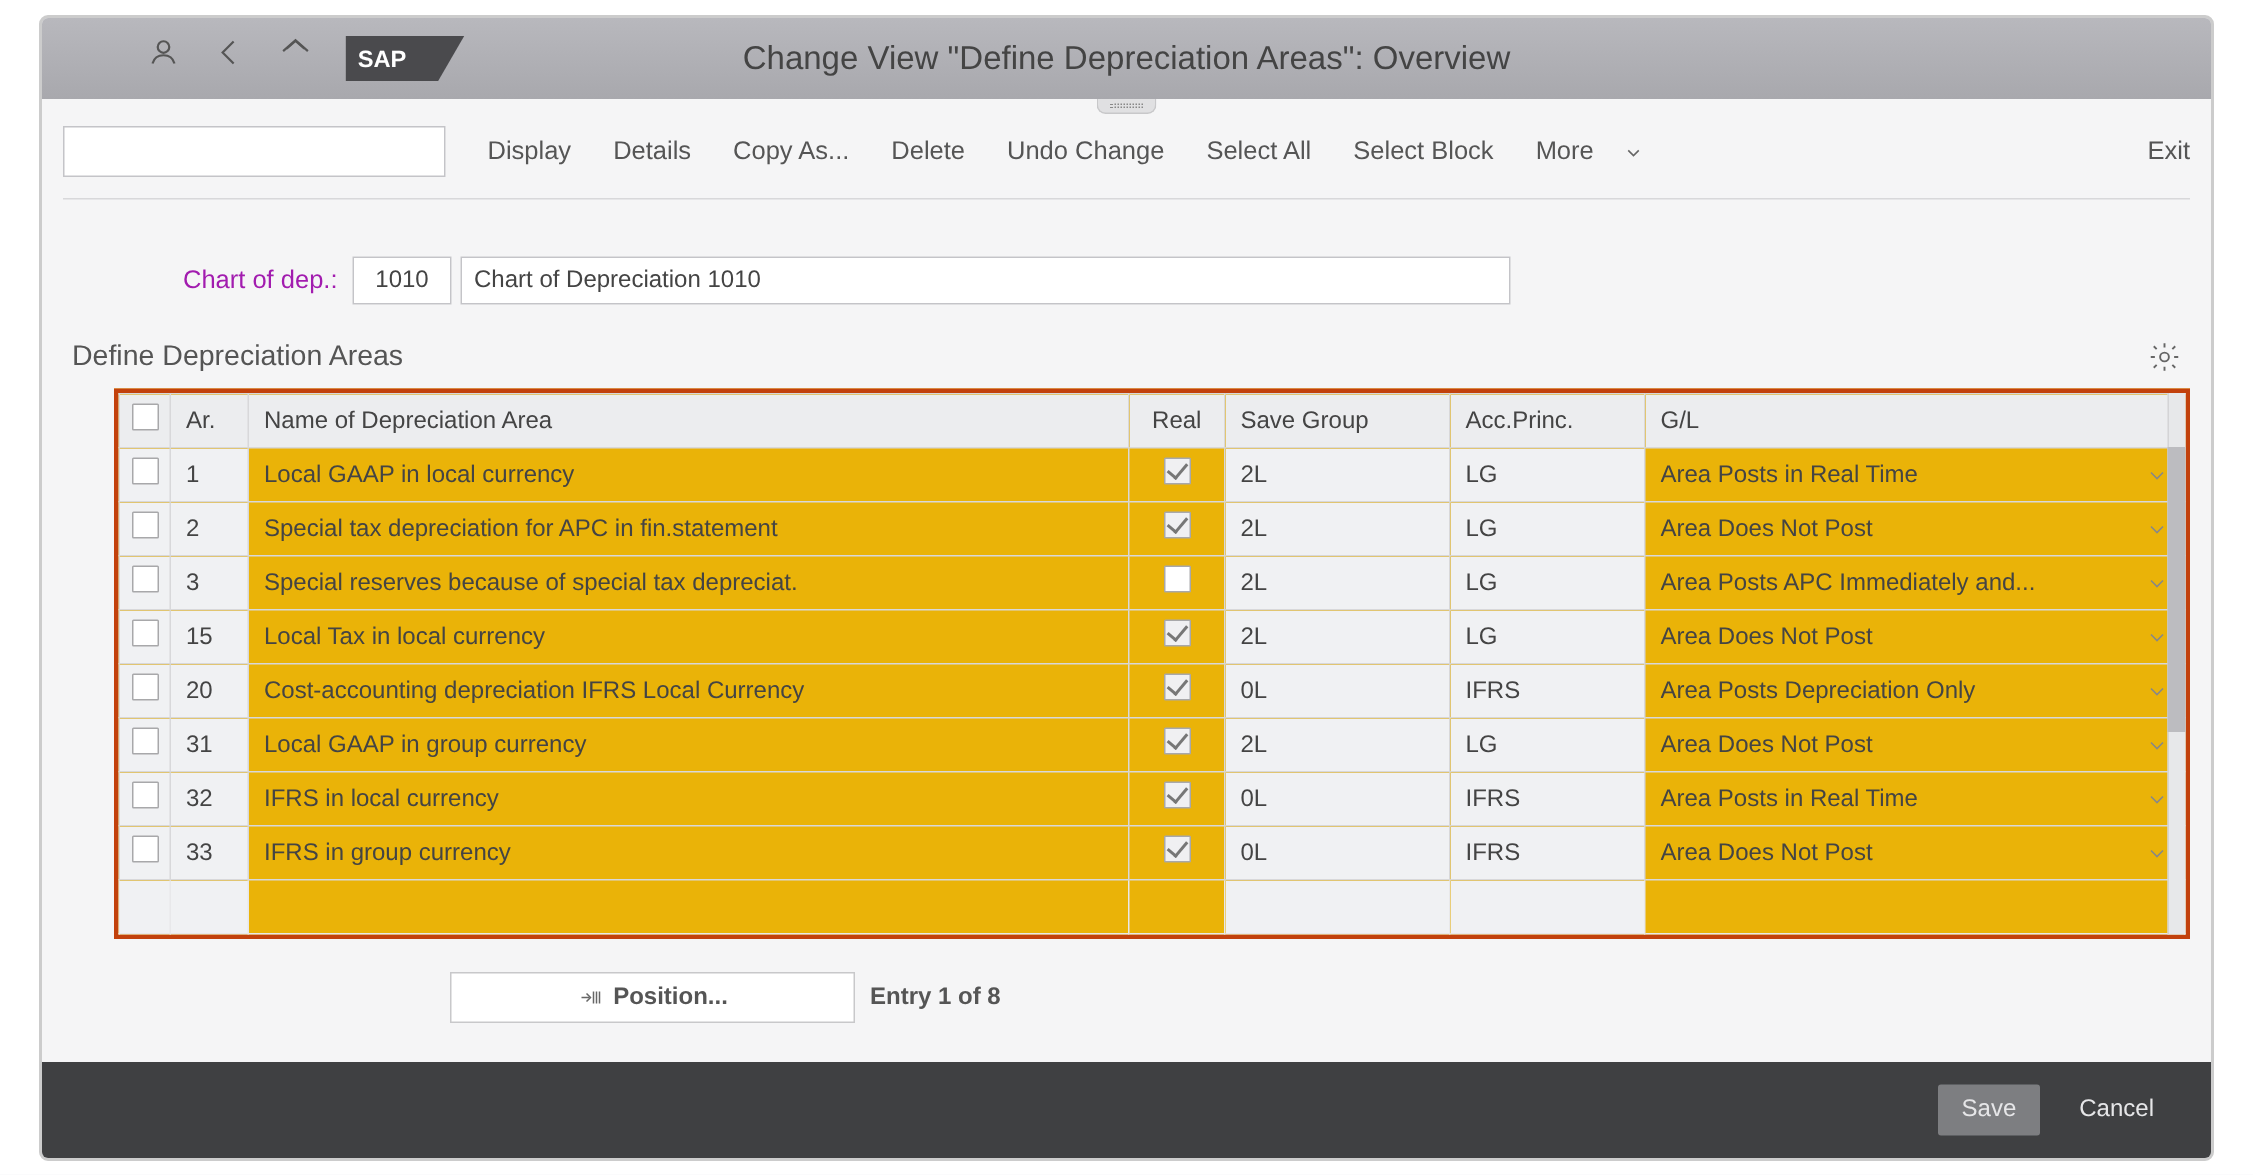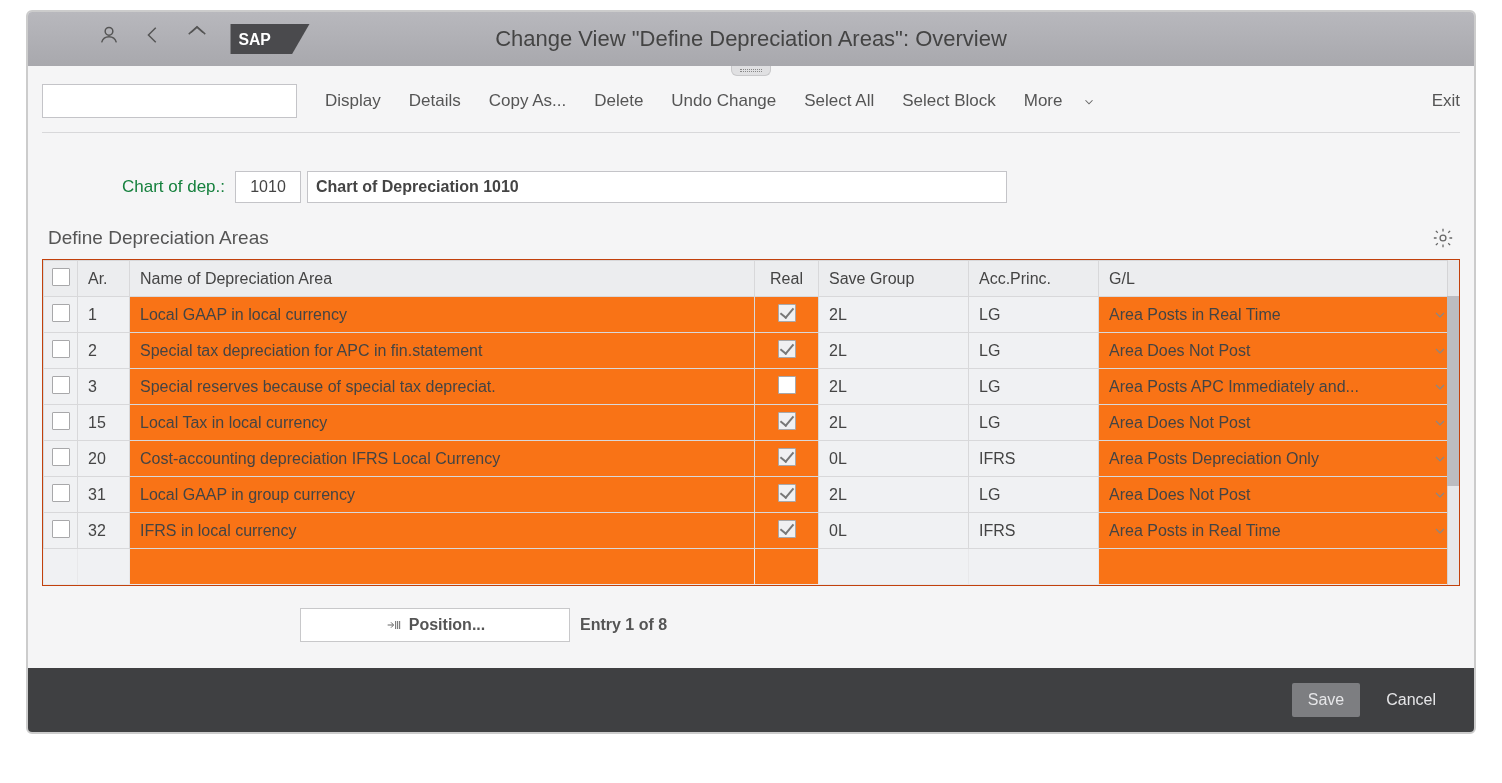--- a/index.html
+++ b/index.html
@@ -22,29 +22,29 @@
   .toolbar { display:flex; align-items:center; gap:28px; color:#555; font-size:17px; border-bottom:1px solid #d8d8da; padding-bottom:14px;}
   .cmd-input { width:255px; height:34px; border:1px solid #c4c4c8; background:#fff;}
   .toolbar .tb-item { cursor:pointer; white-space:nowrap; }
   .toolbar .more { display:flex; align-items:center; gap:20px;}
   .toolbar .spacer { flex:1;}
   .chev { width:14px; height:14px;}
   .chev svg{width:100%;height:100%;stroke:#666;fill:none;stroke-width:1.8;}
   
   .body { padding:22px 14px 0 14px; }
   .chrow { display:flex; align-items:center; gap:6px; padding-left:80px; }
-  .chrow .lbl { font-size:17px; color:#15803d; margin-right:4px;}
+  .chrow .lbl { font-size:17px; color:#a21caf; margin-right:4px;}
   .fld { height:32px; border:1px solid #c4c4c8; background:#fff; padding:0 8px; display:flex; align-items:center; font-size:16px; color:#444;}
   .fld.short{width:66px; justify-content:center;}
-  .fld.long{width:700px;font-weight:bold;}
+  .fld.long{width:700px;}
   .section-title { font-size:19px; color:#555; padding:24px 6px 10px 6px; display:flex; align-items:center;}
   .section-title .gear { margin-left:auto; width:22px;height:22px;}
   .section-title .gear svg{width:100%;height:100%;stroke:#666;fill:none;stroke-width:1.4;}
   
-  .tblwrap { position:relative; border:1px solid #c2410c; background:#f97316;}
+  .tblwrap { position:relative; border:3px solid #c2410c; background:#eab308;margin-left:34px;}
   .tbl { width:100%; border-collapse:collapse; table-layout:fixed;}
   .tbl th, .tbl td { border:1px solid #d8d8da; text-align:left; font-size:16px; color:#444; height:36px; padding:0 10px; white-space:nowrap; overflow:hidden; text-overflow:ellipsis;}
   .tbl th { background:#ecedef; font-weight:normal;}
   .col-sel{width:34px; padding:0 !important; text-align:center !important;}
   .col-ar{width:52px;}
   .col-name{width:auto;}
   .col-real{width:64px; text-align:center !important; padding:0 !important;}
   .col-trgt{width:150px;}
   .col-acc{width:130px;}
   .col-gl{width:360px;}
@@ -273,20 +273,36 @@
                 <td class="bg-alt">IFRS</td>
                 <td>
                   <div class="glcell">
                     <span class="gltext">Area Posts in Real Time</span>
                     <span class="dd"><svg viewBox="0 0 24 24">
                         <polyline points="6 9 12 15 18 9"></polyline>
                       </svg></span>
                   </div>
                 </td>
               </tr>
+              <tr>
+                <td class="col-sel bg-alt"><span class="cb"></span></td>
+                <td class="bg-alt">33</td>
+                <td>IFRS in group currency</td>
+                <td class="col-real"><span class="cb checked"></span></td>
+                <td class="bg-alt">0L</td>
+                <td class="bg-alt">IFRS</td>
+                <td>
+                  <div class="glcell">
+                    <span class="gltext">Area Does Not Post</span>
+                    <span class="dd"><svg viewBox="0 0 24 24">
+                        <polyline points="6 9 12 15 18 9"></polyline>
+                      </svg></span>
+                  </div>
+                </td>
+              </tr>
               <tr class="blank">
                 <td class="bg-alt"></td>
                 <td class="bg-alt"></td>
                 <td></td>
                 <td></td>
                 <td class="bg-alt"></td>
                 <td class="bg-alt"></td>
                 <td></td>
               </tr>
             </tbody>

